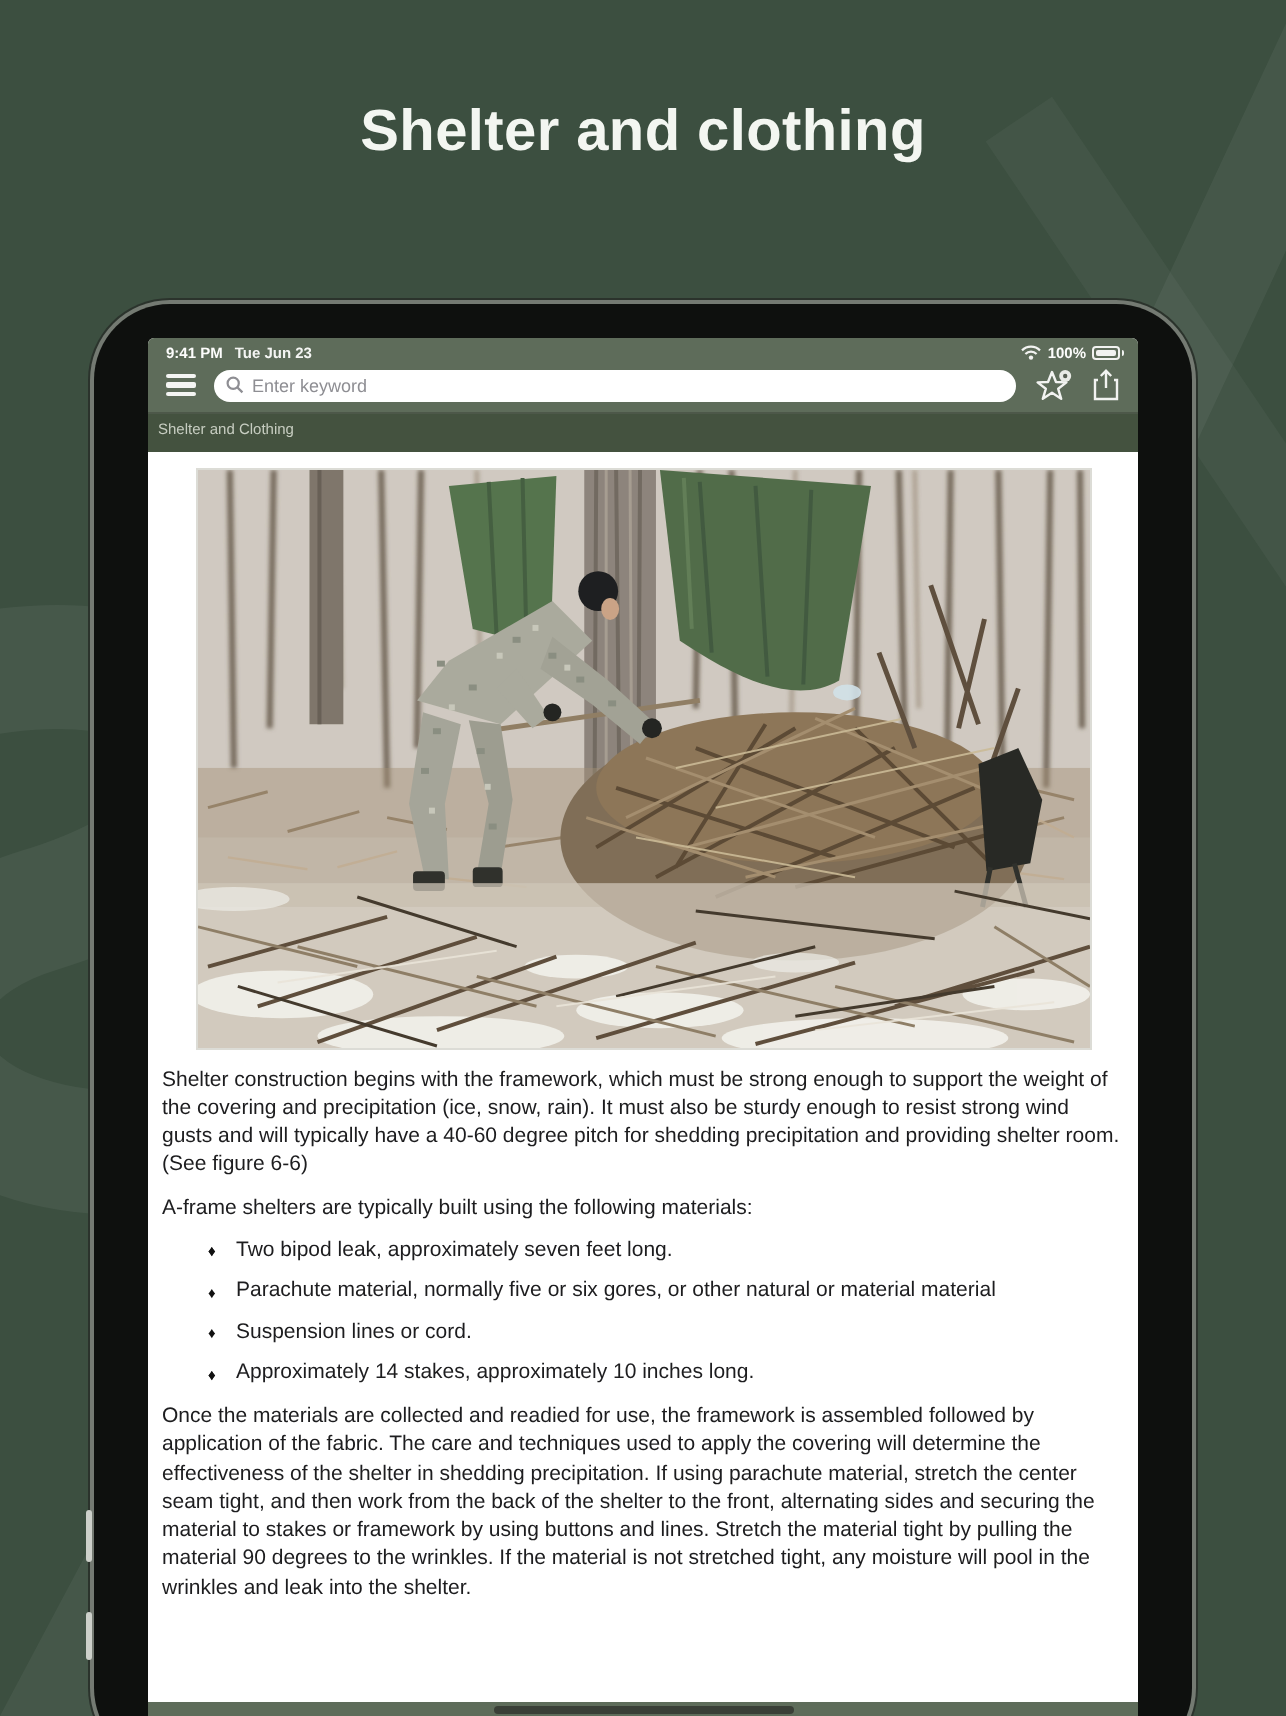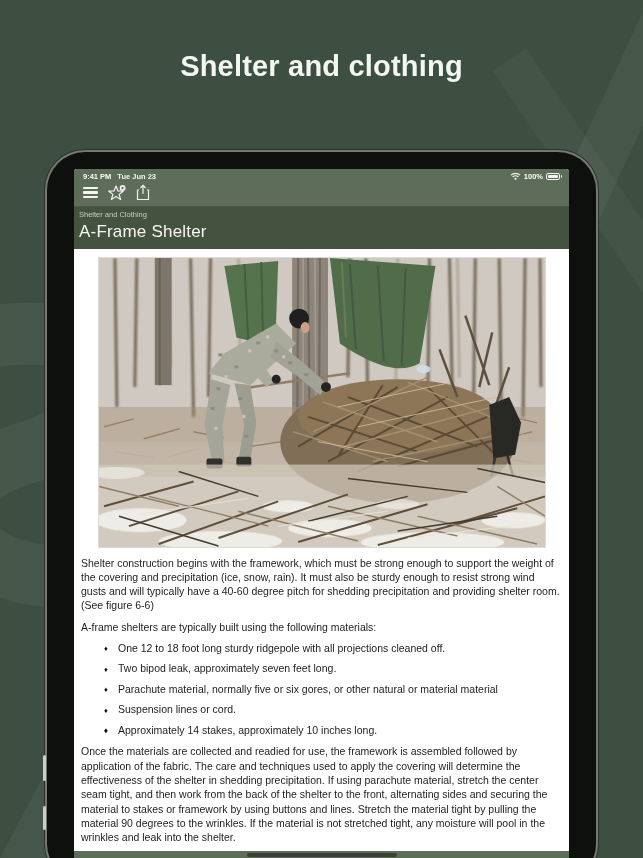--- a/index.html
+++ b/index.html
@@ -90,36 +90,42 @@
               </span>
           </div>
         </div>
 
         <div class="toolbar">
           <div class="hamburger">
               <i></i>
               <i></i>
               <i></i>
             </div>
+          <div class="searchfield">
+            <svg width="9" height="9" viewBox="0 0 9 9">
+              <circle cx="3.6" cy="3.6" r="2.8" fill="none" stroke="#8e8e93" stroke-width="1.1"></circle>
+              <line x1="5.8" y1="5.8" x2="8.2" y2="8.2" stroke="#8e8e93" stroke-width="1.1"></line>
+            </svg>
+            <span class="ph">Enter keyword</span>
+          </div>
           <svg class="tb-icon" width="20" height="18" viewBox="0 0 20 18">
             <path d="M9,2 L11,7 L16.2,7.2 L12.1,10.4 L13.6,15.4 L9,12.4 L4.4,15.4 L5.9,10.4 L1.8,7.2 L7,7 Z" fill="none" stroke="#f2f3f1" stroke-width="1.2" stroke-linejoin="round"></path>
             <circle cx="15.6" cy="4" r="3" fill="#e9ebe6"></circle>
             <circle cx="15.6" cy="4" r="1.1" fill="#565e52"></circle>
           </svg>
           <svg class="tb-icon" width="14" height="17" viewBox="0 0 14 17">
             <path d="M3,6 L1.5,6 L1.5,15.5 L12.5,15.5 L12.5,6 L11,6" fill="none" stroke="#f2f3f1" stroke-width="1.2"></path>
             <line x1="7" y1="1.6" x2="7" y2="10" stroke="#f2f3f1" stroke-width="1.2"></line>
             <path d="M4.4,4 L7,1.4 L9.6,4" fill="none" stroke="#f2f3f1" stroke-width="1.2"></path>
           </svg>
         </div>
       </div>
 
       <div class="pagehead">
         <div class="crumb">Shelter and Clothing</div>
-        <div class="ptitle">A-Frame Shelter</div>
       </div>
 
       <div class="content">
 
         <figure class="photo" aria-label="Soldier in winter camouflage stacking branches on an A-frame debris shelter in a snowy forest with a green tarp hung behind">
           <svg width="446" height="289" viewBox="0 0 448 291" preserveAspectRatio="none">
             <defs>
                 <filter id="blur1">
                   <feGaussianBlur stdDeviation="1.1"></feGaussianBlur>
                 </filter>
@@ -248,21 +254,21 @@
               <path d="M40,258 L150,242 M180,270 L290,255 M310,282 L430,268"></path>
             </g>
             <rect x="0" y="0" width="448" height="291" fill="rgba(255,255,255,0.03)"></rect>
           </svg>
         </figure>
 
         <div class="copy">
           <p>Shelter construction begins with the framework, which must be strong enough to support the weight of the covering and precipitation (ice, snow, rain). It must also be sturdy enough to resist strong wind gusts and will typically have a 40-60 degree pitch for shedding precipitation and providing shelter room. (See figure 6-6)</p>
           <p>A-frame shelters are typically built using the following materials:</p>
           <ul class="mats">
-            <li><span class="dia">♦</span><span>One 12 to 18 foot long sturdy ridgepole with all projections cleaned off.</span></li>
+            <li><span class="dia">♦</span></li>
             <li><span class="dia">♦</span><span>Two bipod leak, approximately seven feet long.</span></li>
             <li><span class="dia">♦</span><span>Parachute material, normally five or six gores, or other natural or material material</span></li>
             <li><span class="dia">♦</span><span>Suspension lines or cord.</span></li>
             <li><span class="dia">♦</span></li>
             <li><span class="dia">♦</span><span>Approximately 14 stakes, approximately 10 inches long.</span></li>
           </ul>
           <p>Once the materials are collected and readied for use, the framework is assembled followed by application of the fabric. The care and techniques used to apply the covering will determine the effectiveness of the shelter in shedding precipitation. If using parachute material, stretch the center seam tight, and then work from the back of the shelter to the front, alternating sides and securing the material to stakes or framework by using buttons and lines. Stretch the material tight by pulling the material 90 degrees to the wrinkles. If the material is not stretched tight, any moisture will pool in the wrinkles and leak into the shelter.</p>
 
         </div>
       </div>

